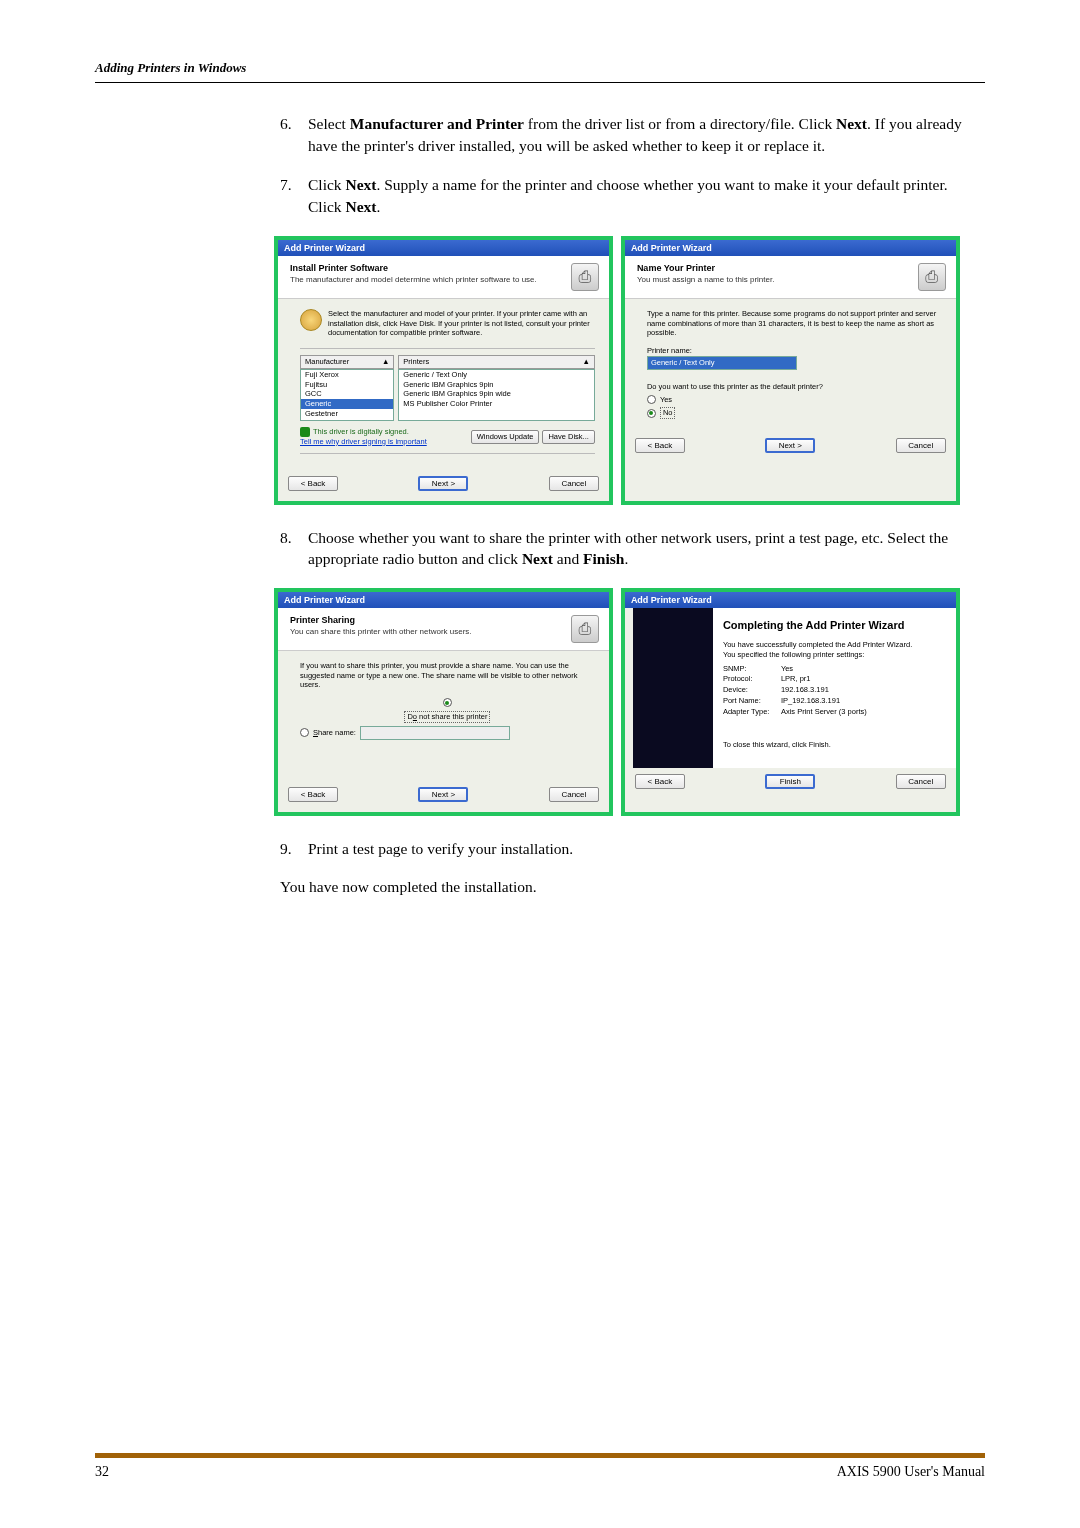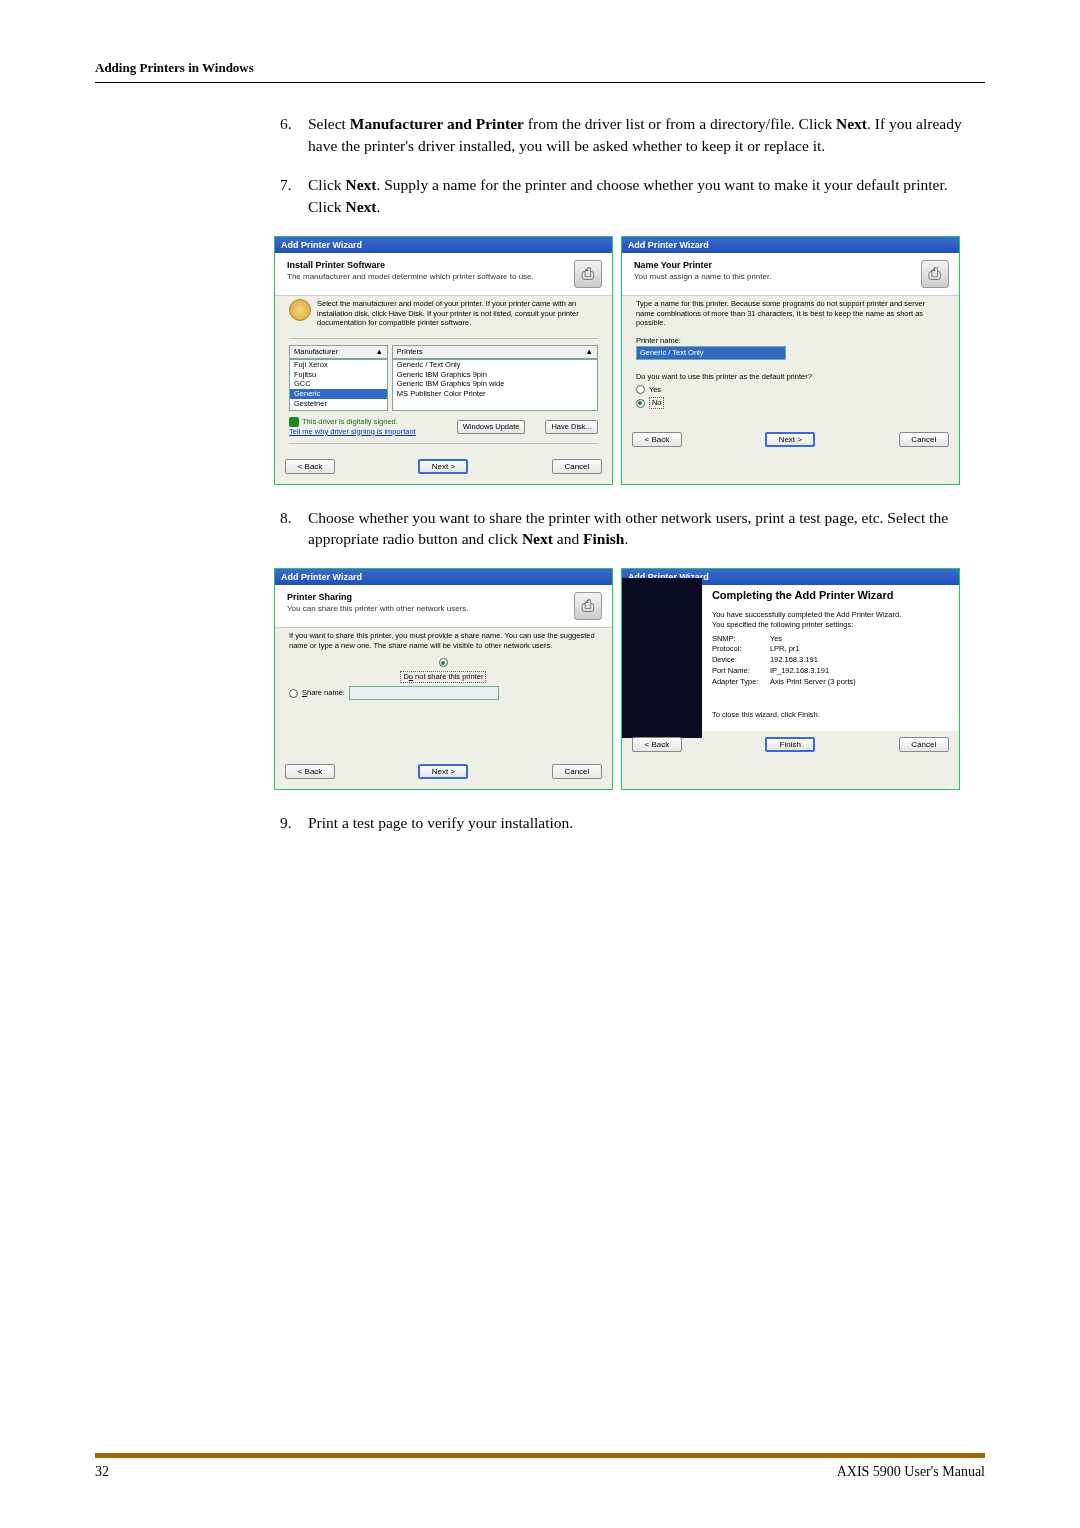--- a/index.html
+++ b/index.html
@@ -11,20 +11,21 @@
       height: 1528px;
       position: relative;
       padding: 60px 95px 50px 95px;
     }
     .header {
       font-size: 13px;
       font-weight: bold;
       padding-bottom: 6px;
       border-bottom: 1px solid #000;
       margin-bottom: 30px;
+      font-style: italic;
     }
     .content {
       margin-left: 185px;
       margin-right: 5px;
     }
     .step {
       display: flex;
       margin-bottom: 18px;
       font-size: 15.5px;
       line-height: 1.4;
@@ -38,21 +39,21 @@
     .bold { font-weight: bold; }
     .dialogs {
       display: flex;
       gap: 8px;
       margin-left: -6px;
       margin-bottom: 22px;
       margin-top: 4px;
     }
     .dialog {
       width: 48%;
-      border: 1px solid #22c55e;
+      border: 4px solid #22c55e;
       background: #eef0e8;
       font-family: Tahoma, Arial, sans-serif;
       font-size: 8px;
       color: #000;
     }
     .dialog-titlebar {
       background: linear-gradient(#3b6ad0, #2050b8);
       color: #fff;
       padding: 3px 6px;
       font-weight: bold;
@@ -80,24 +81,25 @@
       border-radius: 3px;
       display: flex;
       align-items: center;
       justify-content: center;
       font-size: 16px;
       color: #555;
       flex-shrink: 0;
       margin-left: 6px;
     }
     .dialog-body {
-      padding: 3px 14px;
+      padding: 10px 14px;
       min-height: 130px;
       font-size: 7.5px;
       line-height: 1.3;
+      margin-left: 8px;
     }
     .dialog-body.white { background: #fff; display:flex; }
     .info-row { display: flex; margin-bottom: 10px; }
     .info-icon {
       width: 22px; height: 22px; background: radial-gradient(#f8d77a,#d6a03a);
       border-radius: 50%; border:1px solid #aa8822;
       flex-shrink:0; margin-right:6px;
     }
     .hr { border-top: 1px solid #bbb; margin: 6px 0; }
     .two-col { display: flex; gap: 4px; }
@@ -247,21 +249,21 @@
           </div>
         </div>
         <div class="driver-row">
           <div>
             <div class="driver-signed">
                 <span class="shield"></span>
                 <span>This driver is digitally signed.</span>
               </div>
             <div class="link">Tell me why driver signing is important</div>
           </div>
-          <div style="display:flex;gap:20px;">
+          <div style="display:flex;gap:3px;">
             <div class="mini-btn">Windows Update</div>
             <div class="mini-btn">Have Disk...</div>
           </div>
         </div>
         <div class="hr"></div>
       </div>
       <div class="dialog-footer">
         <div class="dlg-btn">&lt; Back</div>
         <div class="dlg-btn default">Next &gt;</div>
         <div class="dlg-btn">Cancel</div>
@@ -375,19 +377,20 @@
         <div class="dlg-btn">Cancel</div>
       </div>
     </div>
   </div>
 
   <div class="step">
     <div class="step-num">9.</div>
     <div class="step-text">Print a test page to verify your installation.</div>
   </div>
 
+  <div class="completion-note">You have now completed the installation.</div>
 
 </div>
 
 <div class="footer">
   <div>32</div>
   <div>AXIS 5900 User's Manual</div>
 </div>
 
 </body></html>

